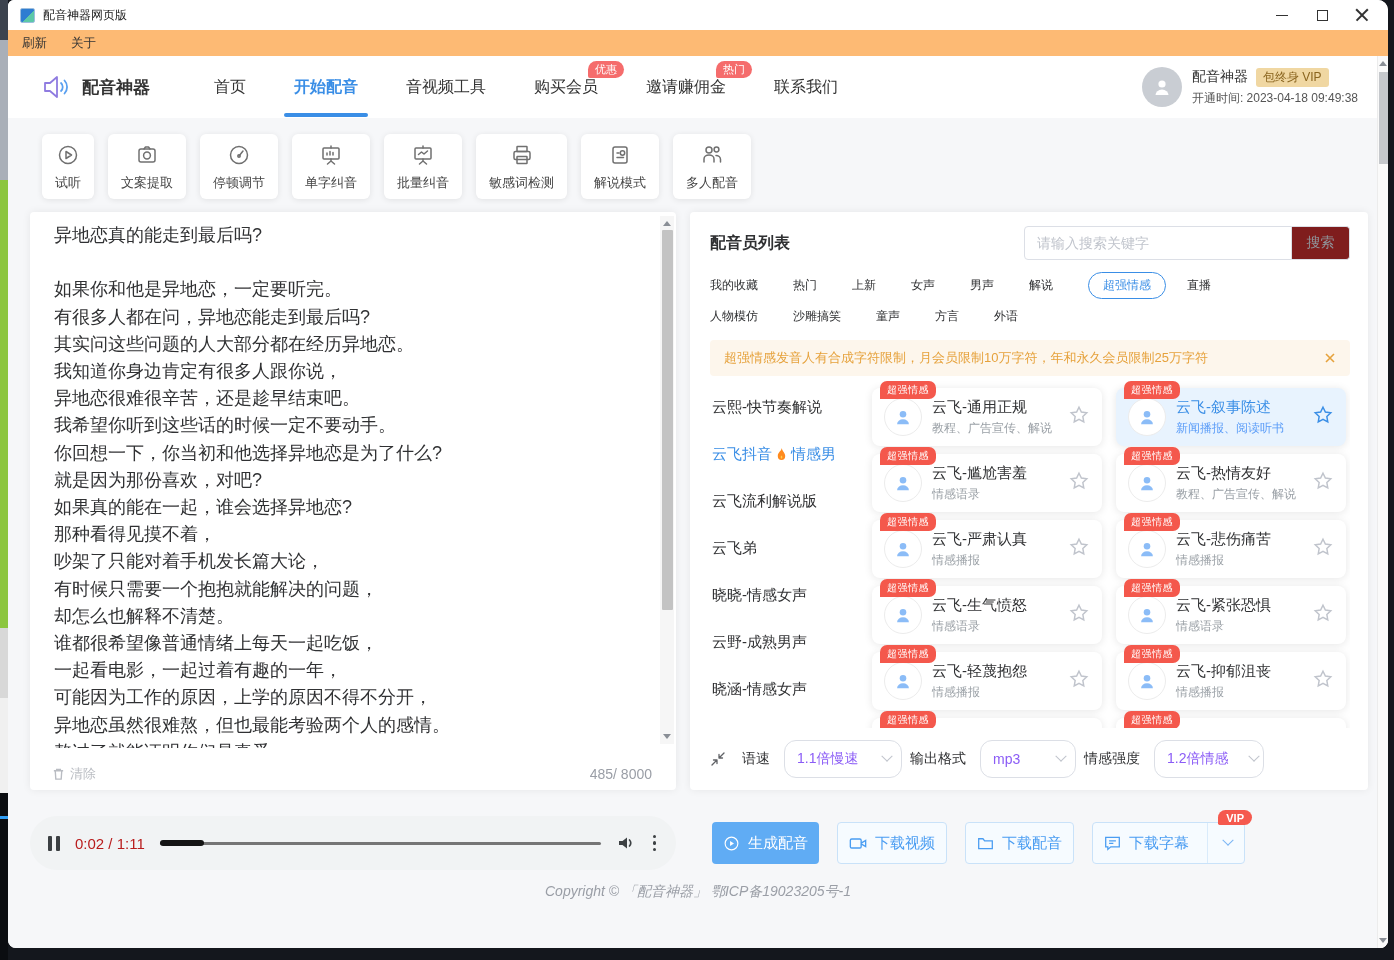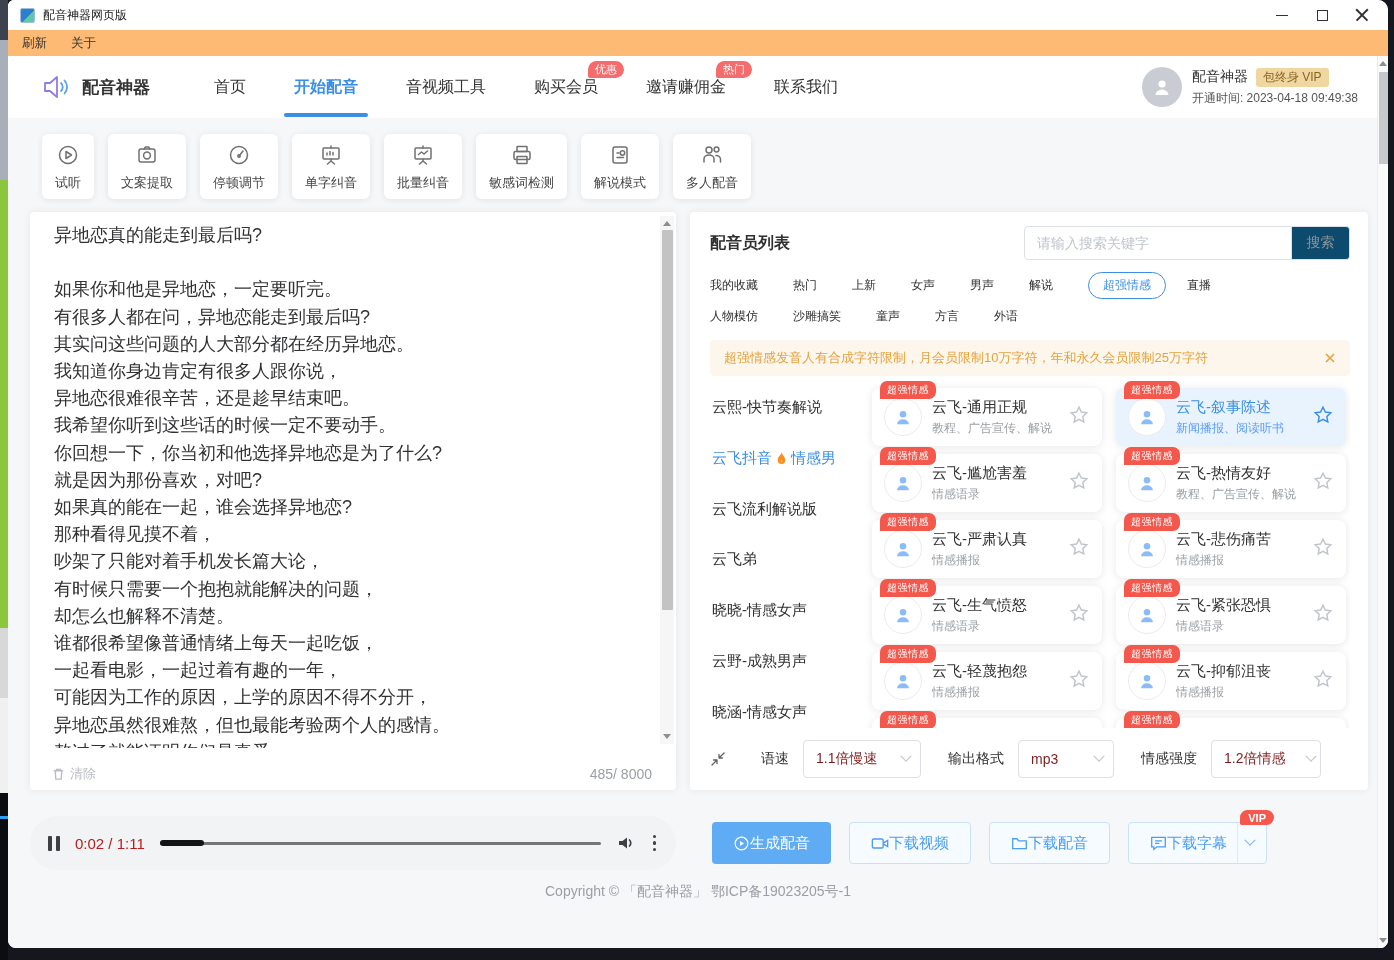--- a/index.html
+++ b/index.html
@@ -75,84 +75,84 @@
   .clear-btn { display:flex; align-items:center; gap:5px; color:#b9bcc2; font-size:13px; cursor:pointer; }
   .clear-btn svg { stroke:#b9bcc2; fill:none; stroke-width:1.5; }
   .char-counter { margin-left:auto; color:#9a9ea6; font-size:14px; }
 
   .voices-card { flex:1; padding:14px 18px 0 20px; display:flex; flex-direction:column; position:relative; }
   .voices-head { display:flex; align-items:center; }
   .voices-title { font-size:16px; font-weight:bold; color:#303133; }
   .search-group { margin-left:auto; display:flex; }
   .search-input { width:268px; height:34px; border:1px solid #dcdfe6; border-radius:4px 0 0 4px; padding:0 12px; font-size:14px; color:#333; outline:none; background:#fff; font-family:inherit; }
   .search-input::placeholder { color:#c0c4cc; }
-  .search-btn { width:58px; height:34px; background:#0c4a6e; border:1px solid #dcdfe6; border-left:none; border-radius:0 4px 4px 0; color:#909399; font-size:14px; cursor:pointer; font-family:inherit; }
+  .search-btn { width:58px; height:34px; background:#7f1d1d; border:1px solid #dcdfe6; border-left:none; border-radius:0 4px 4px 0; color:#909399; font-size:14px; cursor:pointer; font-family:inherit; }
   .tabs-row { display:flex; align-items:center; gap:35px; margin-top:17px; }
   .tabs-row + .tabs-row { margin-top:14px; }
   .tab { font-size:12px; color:#303133; cursor:pointer; white-space:nowrap; }
   .tab.active { color:#3a8ee6; border:1px solid #3a8ee6; border-radius:999px; padding:4px 14px; margin:-5px -14px -5px 0; }
   .notice { margin-top:15px; background:#fdf6ec; border-radius:4px; padding:9px 14px; display:flex; align-items:center; color:#e6a23c; font-size:13px; }
   .notice-close { margin-left:auto; cursor:pointer; display:flex; }
   .notice-close svg { stroke:#e6a23c; stroke-width:1.6; }
 
   .voice-area { flex:1; display:flex; margin-top:4px; overflow:hidden; }
-  .names-col { width:152px; padding:12px 4px 0 2px; display:flex; flex-direction:column; gap:16px;justify-content:space-between; }
+  .names-col { width:152px; padding:12px 4px 0 2px; display:flex; flex-direction:column; gap:16px; }
   .vname-item { height:31px; display:flex; align-items:center; font-size:15px; color:#303133; cursor:pointer; gap:3px; white-space:nowrap; }
   .vname-item.active { color:#3a8ee6; }
   .cards-col { flex:1; display:grid; grid-template-columns:1fr 1fr; column-gap:14px; row-gap:8px; align-content:start; padding:8px 4px 0 10px; overflow:hidden; }
   .vcard { position:relative; height:58px; background:#fff; border-radius:8px; box-shadow:0 1px 8px rgba(0,0,0,.10);
     display:flex; align-items:center; gap:10px; padding:6px 12px; cursor:pointer; }
   .vcard.selected { background:#e8f3fe; }
   .vbadge { position:absolute; top:-7px; left:8px; background:#f4584c; color:#fff; font-size:10px; padding:2px 7px; border-radius:7px 7px 7px 0; letter-spacing:.5px; }
   .vavatar { width:38px; height:38px; border-radius:50%; background:#fff; border:1px solid #ececec; display:flex; align-items:center; justify-content:center; flex:0 0 auto; }
   .vinfo { display:flex; flex-direction:column; gap:3px; min-width:0; }
   .vvname { font-size:15px; color:#303133; white-space:nowrap; }
   .vdesc { font-size:12px; color:#9aa0a6; white-space:nowrap; }
   .vcard.selected .vvname { color:#3a8ee6; }
   .vcard.selected .vdesc { color:#5a9cf8; }
   .vstar { margin-left:auto; flex:0 0 auto; cursor:pointer; }
   .vstar svg { stroke:#c0c4cc; fill:none; stroke-width:1.6; }
   .vcard.selected .vstar svg { stroke:#3a8ee6; }
 
   .settings-row { height:62px; display:flex; align-items:center; gap:8px; padding-right:4px; }
   .collapse-icon { display:flex; margin-right:8px; cursor:pointer; }
-  .set-label { font-size:14px; color:#303133; margin-left:19px; margin-right:6px; white-space:nowrap; }
-  .selectbox { height:38px; border:1px solid #dcdfe6; border-radius:4px; background:#fff; display:flex; align-items:center;
-    padding:0 10px 0 12px; font-size:14px; color:#7f1d1d; cursor:pointer; gap:22px; white-space:nowrap; }
+  .set-label { font-size:14px; color:#303133; margin-left:0; margin-right:6px; white-space:nowrap; }
+  .selectbox { height:38px; border:1px solid #dcdfe6; border-radius:12px; background:#fff; display:flex; align-items:center;
+    padding:0 10px 0 12px; font-size:14px; color:#8b5cf6; cursor:pointer; gap:22px; white-space:nowrap; }
   .chev { width:8px; height:8px; border-right:1.6px solid #c0c4cc; border-bottom:1.6px solid #c0c4cc; transform:rotate(45deg) translate(-2px,-2px); flex:0 0 auto; }
   .sel-speed { width:118px; justify-content:space-between; }
   .sel-format { width:96px; justify-content:space-between; }
   .sel-emotion { width:110px; justify-content:space-between; }
 
   
   .player-row { display:flex; align-items:center; margin:26px 0 0 22px; gap:36px; }
   .audio-player { width:646px; height:54px; background:#f1f3f4; border-radius:27px; display:flex; align-items:center; padding:0 18px; gap:15px; }
   .pause-icon { display:flex; gap:4px; cursor:pointer; }
   .pause-icon i { display:block; width:4px; height:15px; background:#3c4043; border-radius:1px; }
   .player-time { font-size:15px; color:#b91c1c; white-space:nowrap;text-align:center; }
   .player-track { flex:1; position:relative; height:6px; cursor:pointer; }
   .track-line { position:absolute; left:0; right:0; top:1.5px; height:3px; background:#757575; border-radius:2px; }
   .track-prog { position:absolute; left:0; top:0; width:44px; height:6px; background:#141414; border-radius:3px; }
   .vol-icon { display:flex; cursor:pointer; }
   .kebab { display:flex; flex-direction:column; gap:3px; cursor:pointer; padding:2px; }
   .kebab i { width:3.5px; height:3.5px; border-radius:50%; background:#3c4043; }
 
   .actions { display:flex; align-items:center; gap:18px; }
-  .btn { height:42px; border-radius:4px; display:flex; align-items:center; font-size:15px; cursor:pointer; padding:0 21px; white-space:nowrap;justify-content:flex-end; }
+  .btn { height:42px; border-radius:4px; display:flex; align-items:center; gap:8px; font-size:15px; cursor:pointer; padding:0 11px; white-space:nowrap;justify-content:flex-end; }
   .btn-primary { background:#60acf4; color:#fff; }
   .btn-primary svg { stroke:#fff; fill:none; stroke-width:1.6; }
   .btn-outline { background:#f6fbff; border:1px solid #c9e2f9; color:#4a9df2; }
   .btn-outline svg { stroke:#4a9df2; fill:none; stroke-width:1.5; }
   .btn-subtitle { position:relative; padding-right:12px; }
   .sub-divider { width:1px; height:40px; background:#d9ebfb; margin-left:10px; }
   .chev-blue { border-color:#7ab5f4; margin-left:8px; }
   .vip-tag { position:absolute; top:-13px; right:-8px; background:#f5594e; color:#fff; font-size:11px; font-weight:bold; padding:1.5px 8px; border-radius:9px 9px 9px 2px; }
 
   .tip-row { margin:21px 0 0 24px; font-size:12.5px; color:#9a9ea6; }
-  .copyright { text-align:center; font-size:14px; color:#9a9ea6; margin-top:13px; }
+  .copyright { text-align:center; font-size:14px; color:#9a9ea6; margin-top:13px;font-style:italic; }
 </style>
 </head>
 <body>
 
 <div class="bg-sliver sliver-top"></div>
 <div class="bg-sliver sliver-gray"></div>
 <div class="bg-sliver sliver-green"></div>
 <div class="bg-sliver sliver-mid"></div>
 <div class="bg-sliver sliver-light"></div>
 <div class="bg-sliver sliver-dark"></div>

